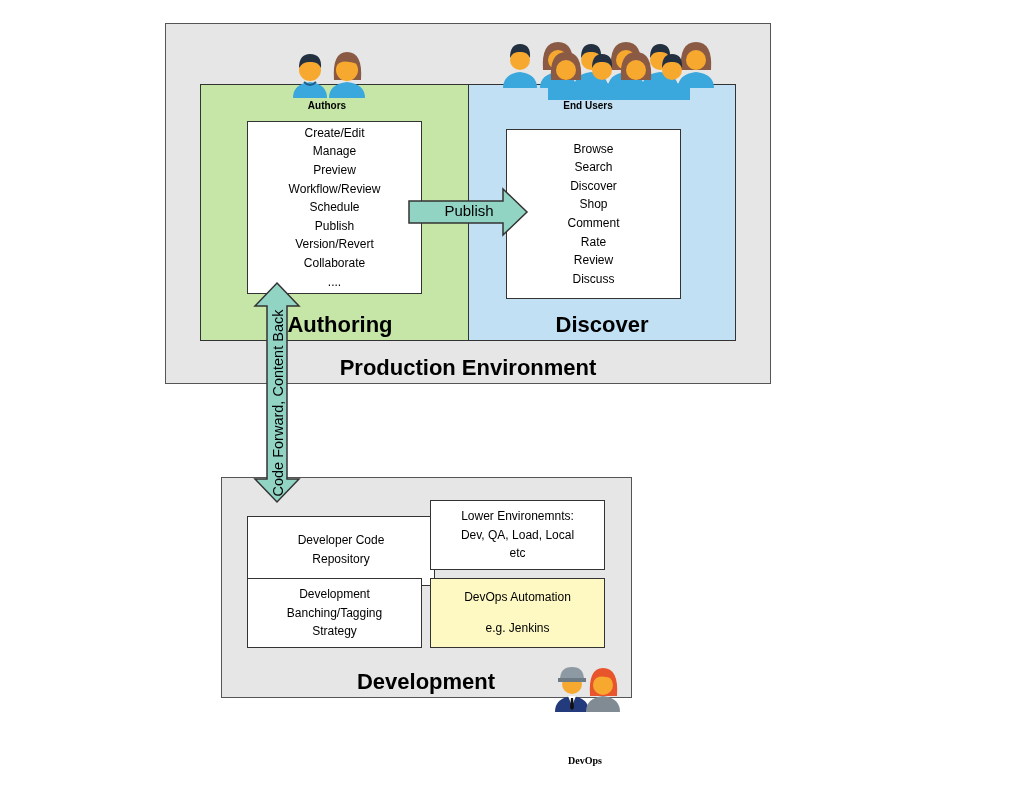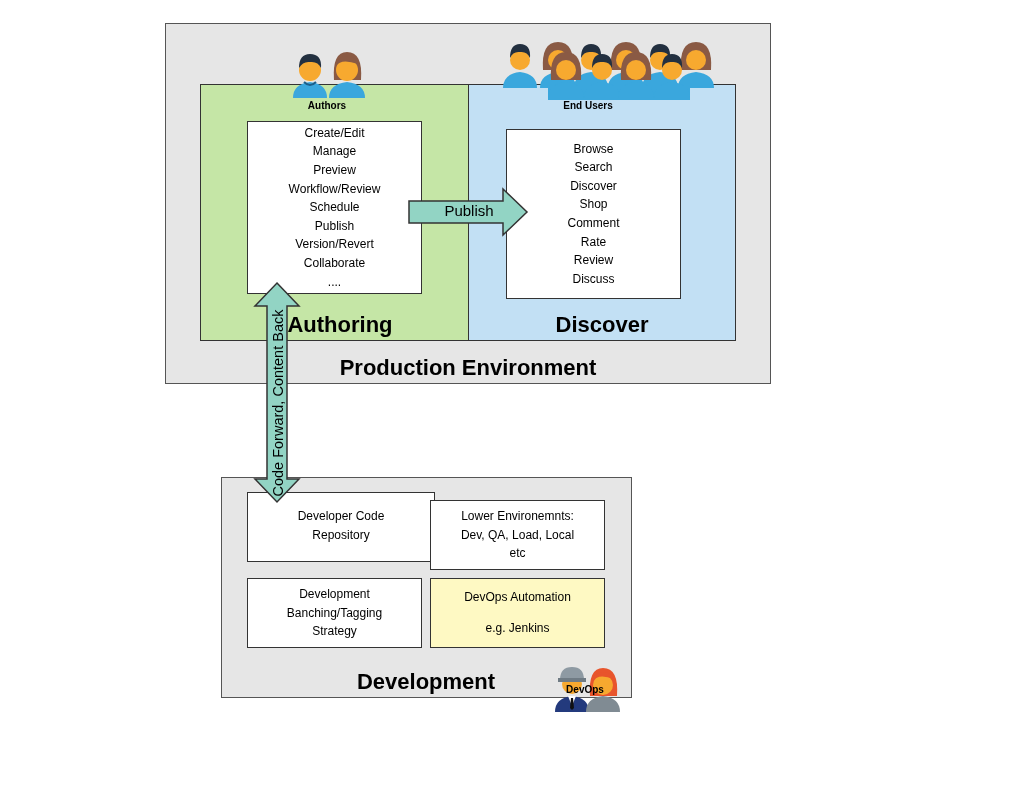--- a/index.html
+++ b/index.html
@@ -119,21 +119,21 @@
   </g>
   <g fill="#233040">
     <path d="M92,32 Q92,18 102,18 Q113,18 112,32 Q109,25 102,26 Q95,25 92,32 Z"></path>
     <path d="M162,32 Q162,18 172,18 Q183,18 182,32 Q179,25 172,26 Q165,25 162,32 Z"></path>
   </g>
 </svg>
 <div class="abs person-label" style="left:543px;top:100px;width:90px;">End Users</div>
 
 <div class="abs env" style="left:221px;top:477px;width:411px;height:221px;"></div>
 
-<div class="abs box" style="left:247px;top:492px;width:188px;height:70px;justify-content:flex-start;padding-top:14px;">
+<div class="abs box" style="left:247px;top:516px;width:188px;height:70px;justify-content:flex-start;padding-top:14px;">
   <span class="list-line">Developer Code</span>
   <span class="list-line">Repository</span>
 </div>
 <div class="abs box" style="left:430px;top:500px;width:175px;height:70px;">
   <span class="list-line">Lower Environemnts:</span>
   <span class="list-line">Dev, QA, Load, Local</span>
   <span class="list-line">etc</span>
 </div>
 <div class="abs box" style="left:247px;top:578px;width:175px;height:70px;">
   <span class="list-line">Development</span>
@@ -156,18 +156,18 @@
     <path d="M7,16 Q7,3 19,3 Q31,3 31,16 Z" fill="#8e9aa3"></path>
     <rect x="5" y="14" width="28" height="4" fill="#6f7b84"></rect>
   </g>
   <g>
     <path d="M33,48 Q33,34 50,32 Q67,34 67,48 Z" fill="#808b93"></path>
     <path d="M37,32 Q35,4 50,4 Q66,4 64,32 Z" fill="#e8552c"></path>
     <circle cx="50" cy="21" r="10" fill="#f7a92f"></circle>
     <path d="M40,17 Q45,9 61,15 Q58,8 50,8 Q41,8 40,17 Z" fill="#e8552c"></path>
   </g>
 </svg>
-<div class="abs person-label" style="left:552px;top:684px;width:66px;">DevOps</div>
+<div class="abs person-label" style="left:552px;top:755px;width:66px;font-family:Liberation Serif, serif;">DevOps</div>
 
 <svg style="left:254px;top:282px;" width="50" height="222">
   <polygon points="23,1 45,24 33,24 33,197 45,197 23,220 1,197 13,197 13,24 1,24" fill="#92d4c4" stroke="#333" stroke-width="1.5"></polygon>
 </svg>
 <div class="abs" style="left:279px;top:403px;width:200px;height:18px;font-size:14.5px;text-align:center;transform:translate(-100px,-9px) rotate(-90deg);transform-origin:center center;white-space:nowrap;">Code Forward, Content Back</div>
 
 </body></html>

